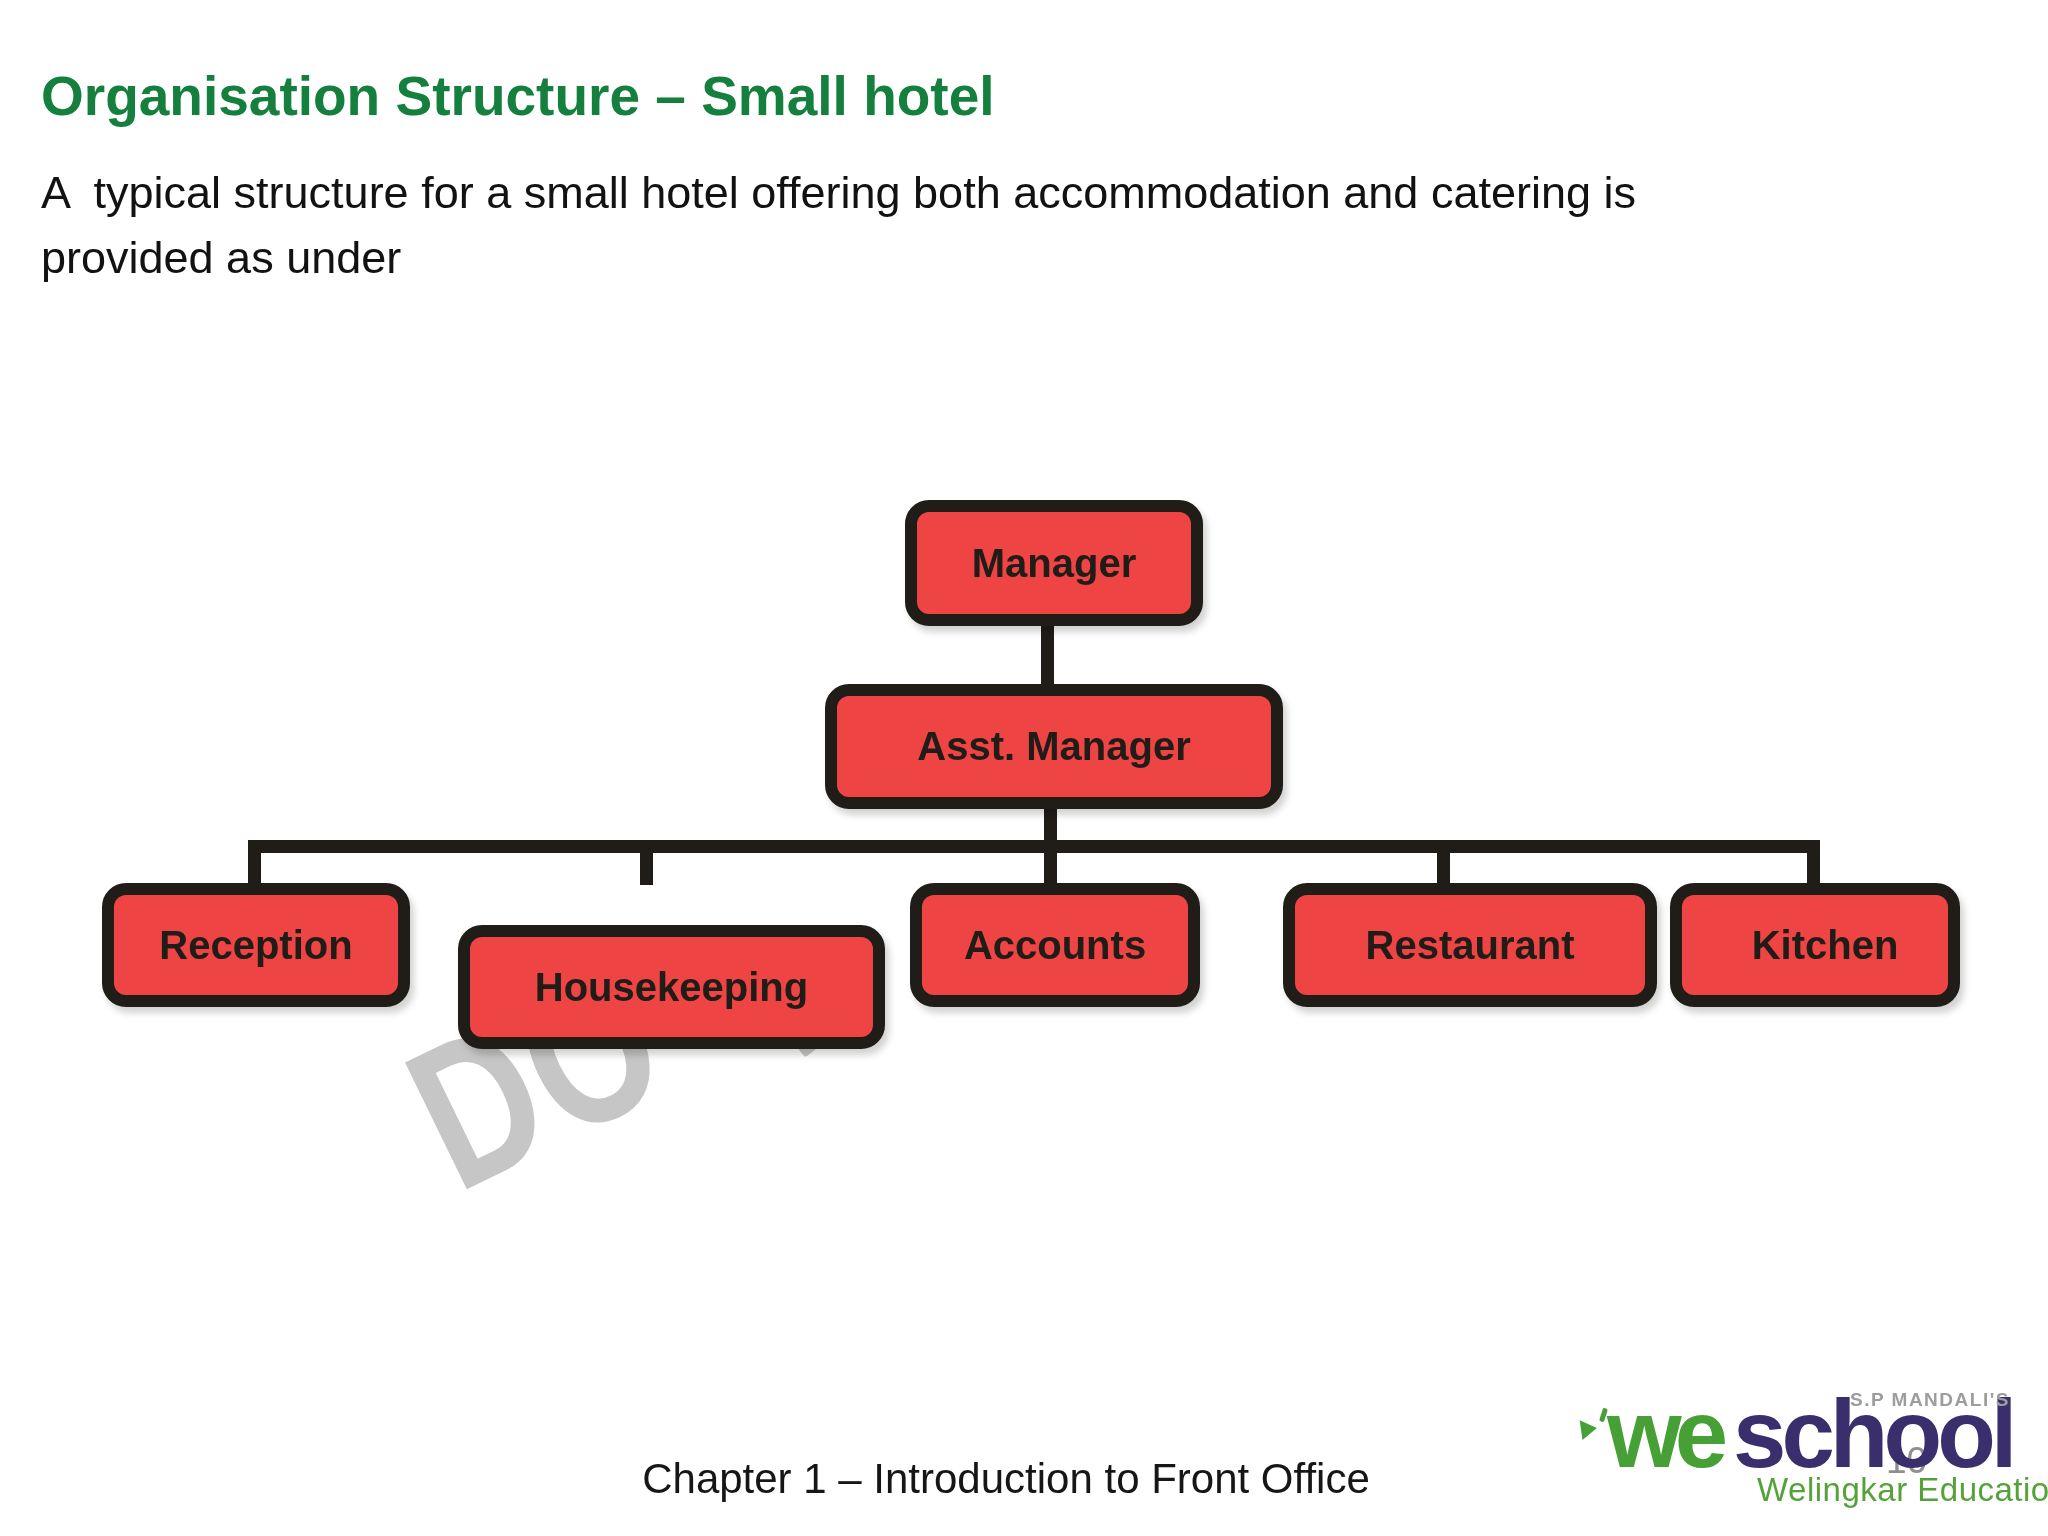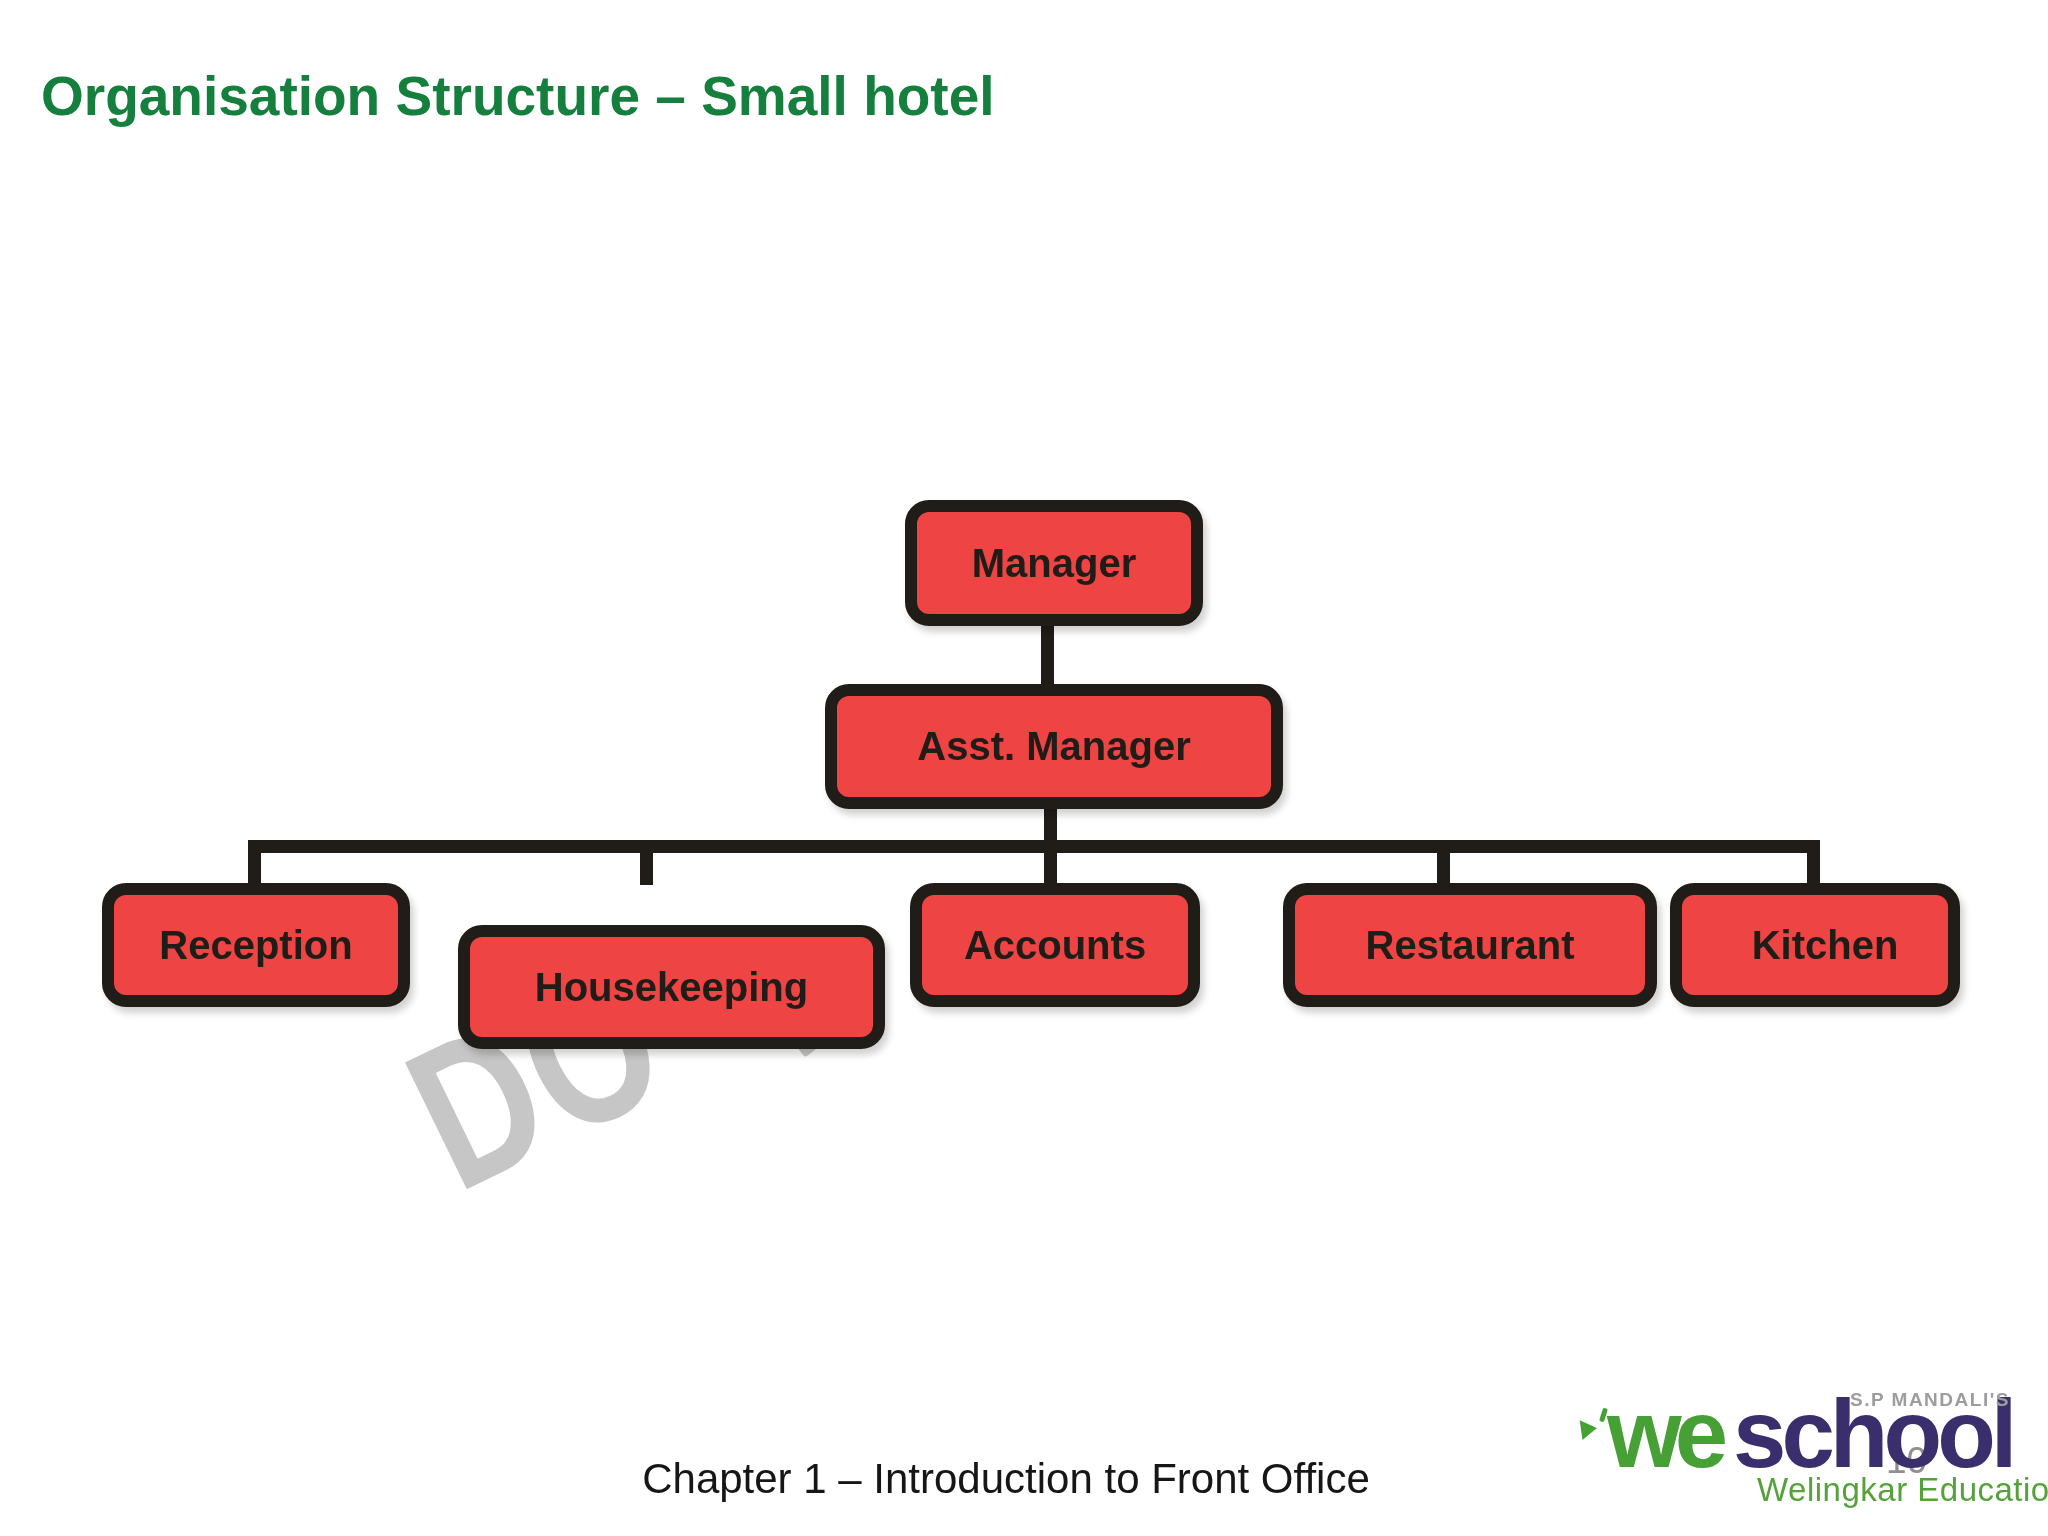--- a/index.html
+++ b/index.html
@@ -102,20 +102,22 @@
     position:absolute; left:1757px; top:1471px; font-size:33px;
     color:#55a23a; letter-spacing:0.5px; white-space:nowrap;
   }
 </style>
 </head>
 <body>
 
 <div class="slide">
 
   <div class="title">Organisation Structure – Small hotel</div>
+  <div class="body-text">A  typical structure for a small hotel offering both accommodation and catering is
+provided as under</div>
 
   <div class="watermark">DO</div>
   <div class="wm-frag-bar"></div>
   <div class="wm-frag-wedge"></div>
 
   <div>
     <div class="connector conn-manager-asst"></div>
     <div class="connector conn-asst-bus"></div>
     <div class="connector conn-bus"></div>
     <div class="connector conn-drop-reception"></div>

